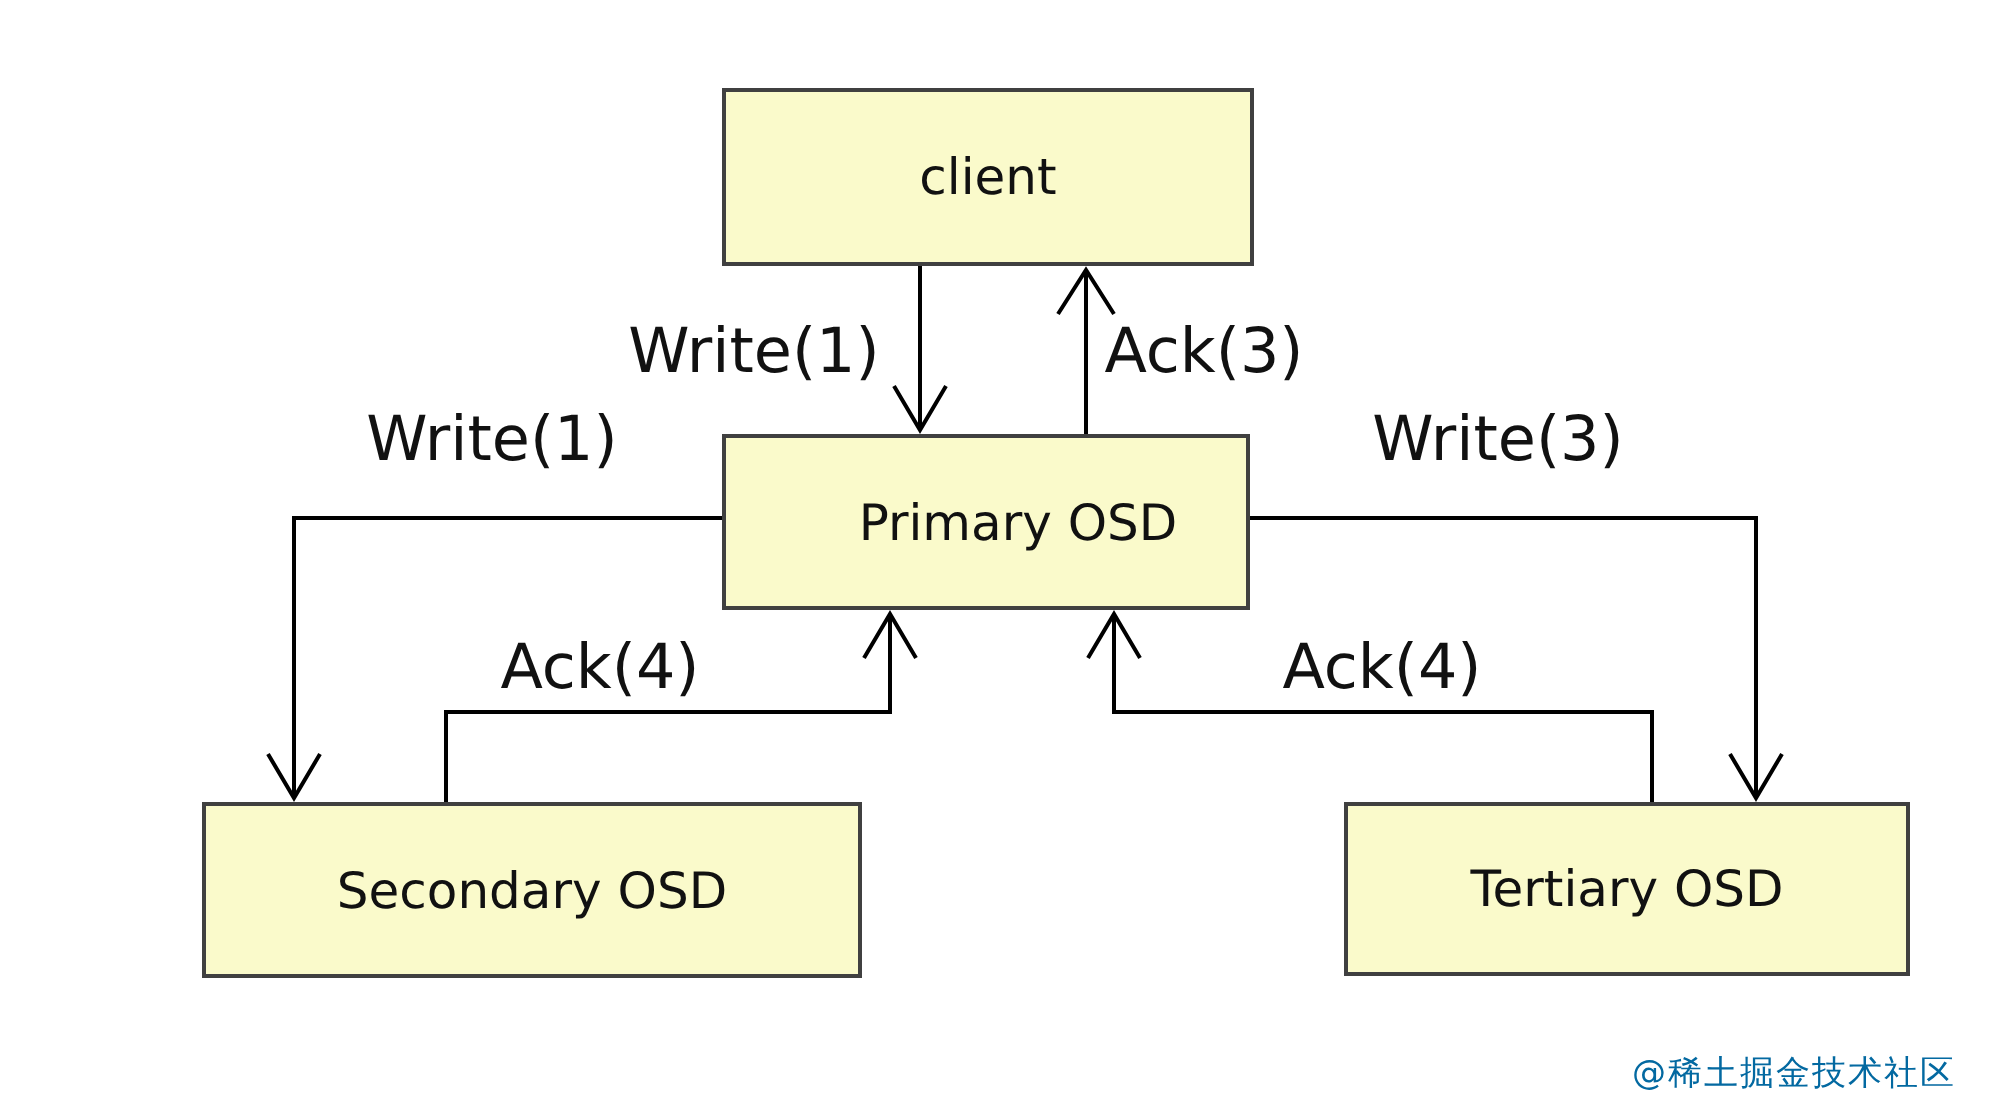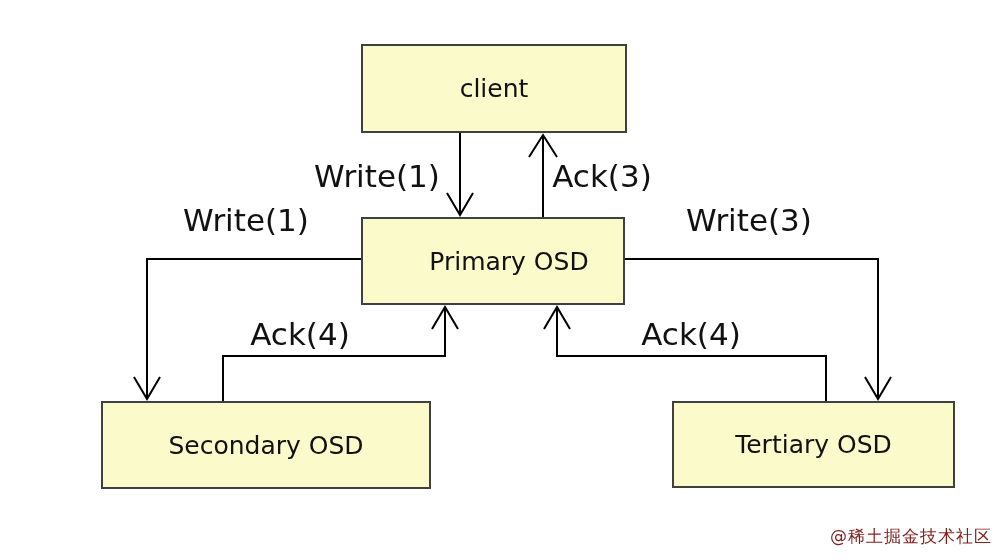--- a/index.html
+++ b/index.html
@@ -46,24 +46,24 @@
     white-space: nowrap;
   }
   #label-write1-top  { left: 377px; top: 176px; }
   #label-ack6        { left: 602px; top: 176px; }
   #label-write1-left { left: 246px; top: 220px; }
   #label-write3      { left: 749px; top: 220px; }
   #label-ack4        { left: 300px; top: 334px; }
   #label-ack5        { left: 691px; top: 334px; }
   #watermark {
     position: absolute;
-    right: 14px;
+    right: 28px;
     bottom: 12px;
     font-size: 17px;
-    color: #7f1d1d;
+    color: #0369a1;
     letter-spacing: 1px;
   }
   polyline, line {
     stroke: #000000;
     stroke-width: 2;
     fill: none;
     stroke-linecap: butt;
     stroke-linejoin: miter;
   }
 </style>

